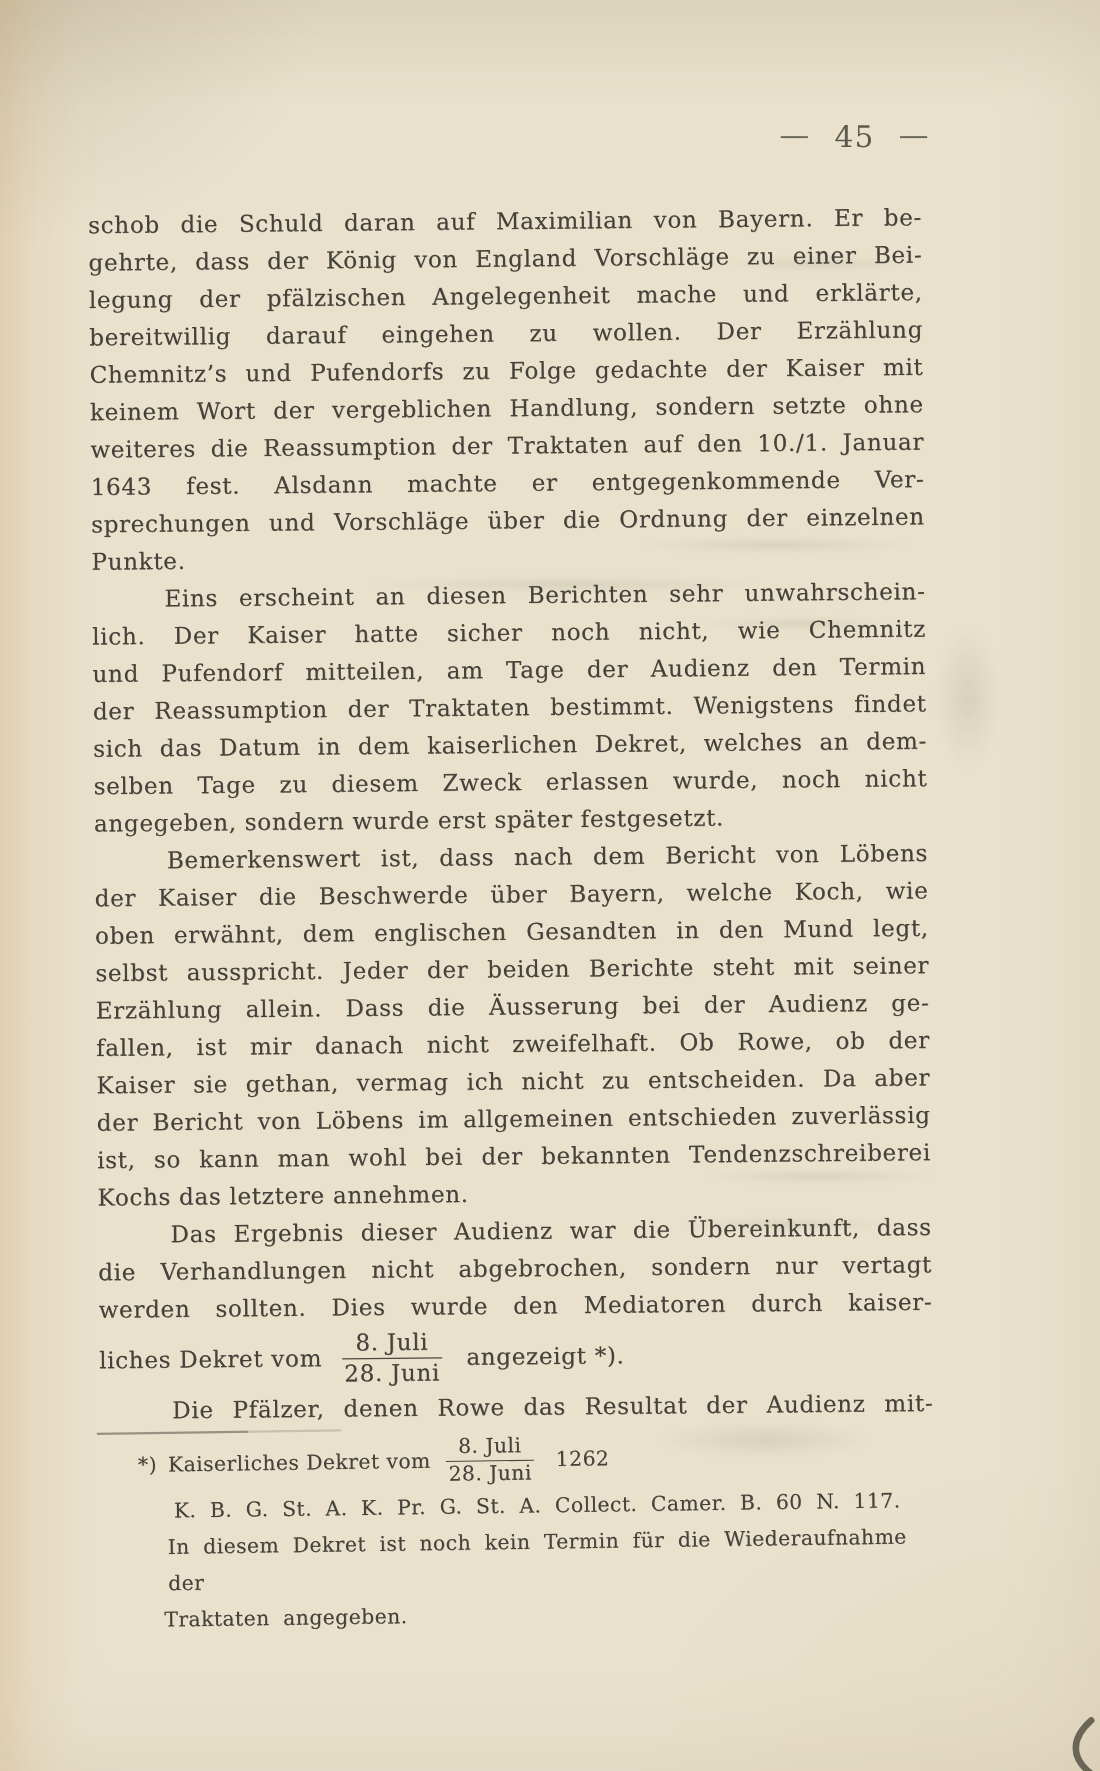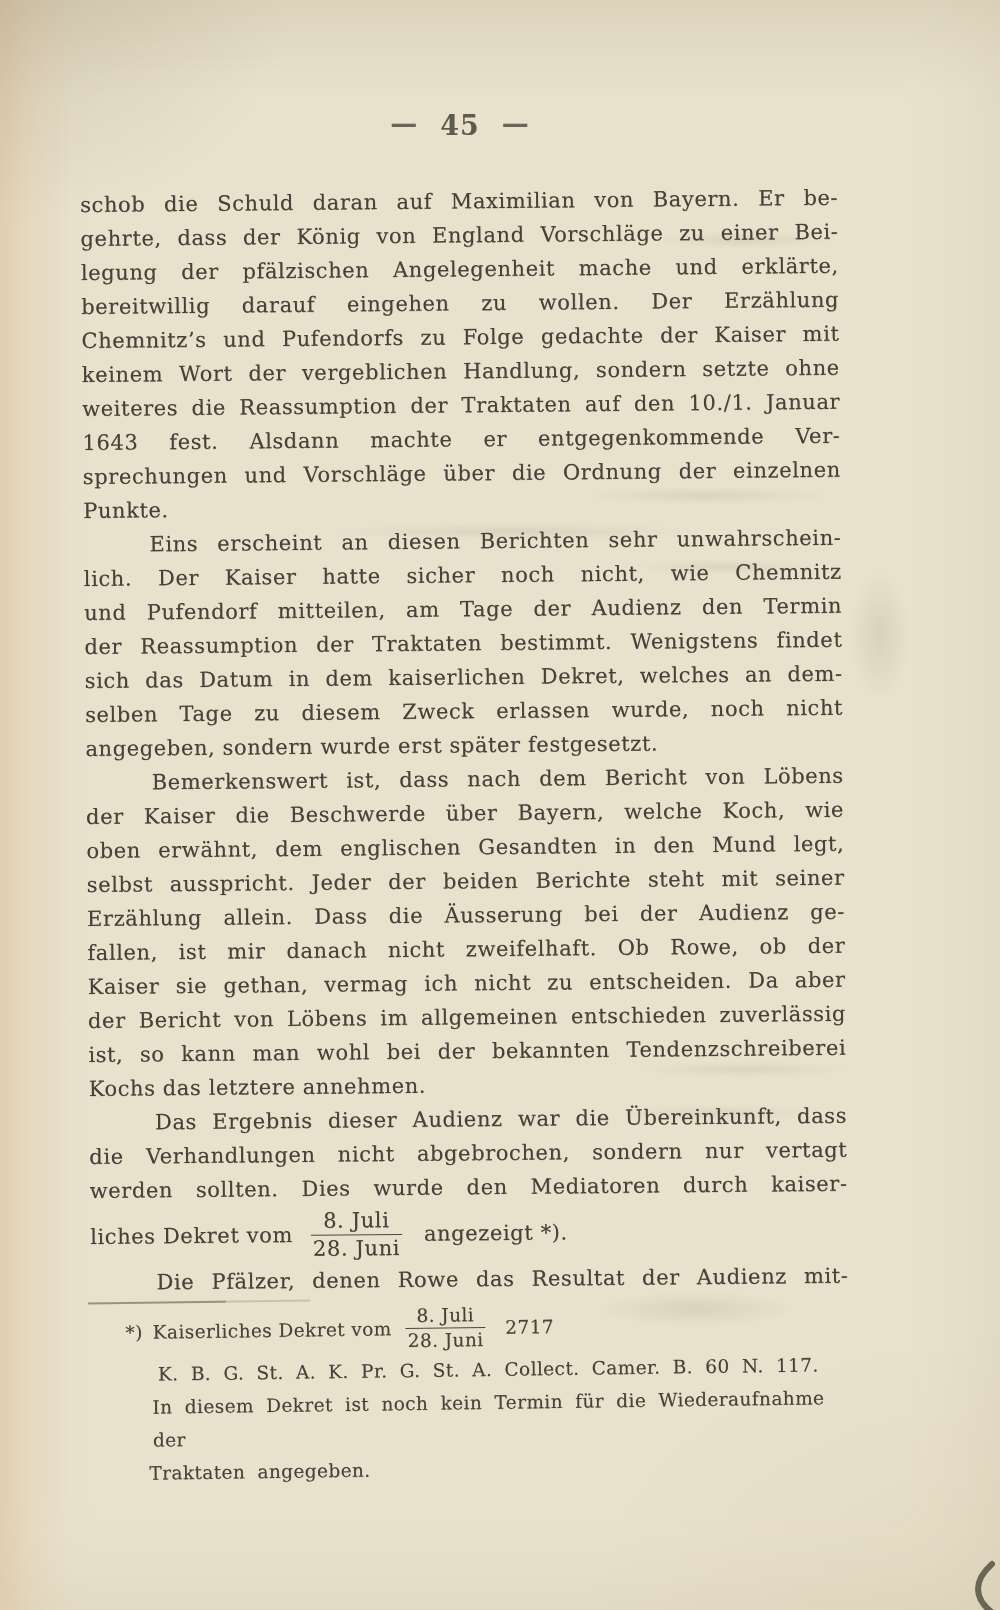--- a/index.html
+++ b/index.html
@@ -22,21 +22,21 @@
     box-shadow: inset 0 0 90px rgba(165,150,115,0.18);
   }
   
   .smudge{
     position:absolute;pointer-events:none;
     background:radial-gradient(closest-side, rgba(125,128,100,0.16), rgba(125,128,100,0) 85%);
     filter:blur(2px);
   }
   .header{
     position:absolute;left:75px;top:110px;width:770px;
-    text-align:center;font-size:27px;color:#5d5a4e;letter-spacing:1px;font-weight:bold;
+    text-align:right;font-size:27px;color:#5d5a4e;letter-spacing:1px;
   }
   .header .num{margin:0 22px;}
   .header .dash{position:relative;top:-2px;color:#6a675a;}
   .body-block{
     position:absolute;left:80px;top:188px;width:758px;
     font-size:21px;line-height:34px;letter-spacing:0.6px;
     transform:rotate(-0.55deg);transform-origin:0 0;
     text-shadow:0.3px 0.3px 0.5px rgba(70,66,58,0.45);
   }
   .line{
@@ -143,21 +143,21 @@
 
   <div class="footnote-block">
     <div class="footnote-rule"></div>
     <div class="fn-line1">
       <span class="marker">*)</span>
       <span>Kaiserliches Dekret vom</span>
       <span class="frac">
         <span class="top">8. Juli</span>
         <span class="bot">28. Juni</span>
       </span>
-      <span class="year">2717</span>
+      <span class="year">1262</span>
     </div>
     <div class="fn-line l2">K. B. G. St. A. K. Pr. G. St. A. Collect. Camer. B. 60 N. 117.</div>
     <div class="fn-line l3">In diesem Dekret ist noch kein Termin für die Wiederaufnahme der</div>
     <div class="fn-line l4">Traktaten angegeben.</div>
   </div>
 
   <svg class="corner-mark" viewBox="0 0 46 56">
     <path d="M34,4 C16,20 14,38 36,54" fill="none" stroke="#4e4a3d" stroke-width="6" stroke-linecap="round"></path>
   </svg>
 </div>

